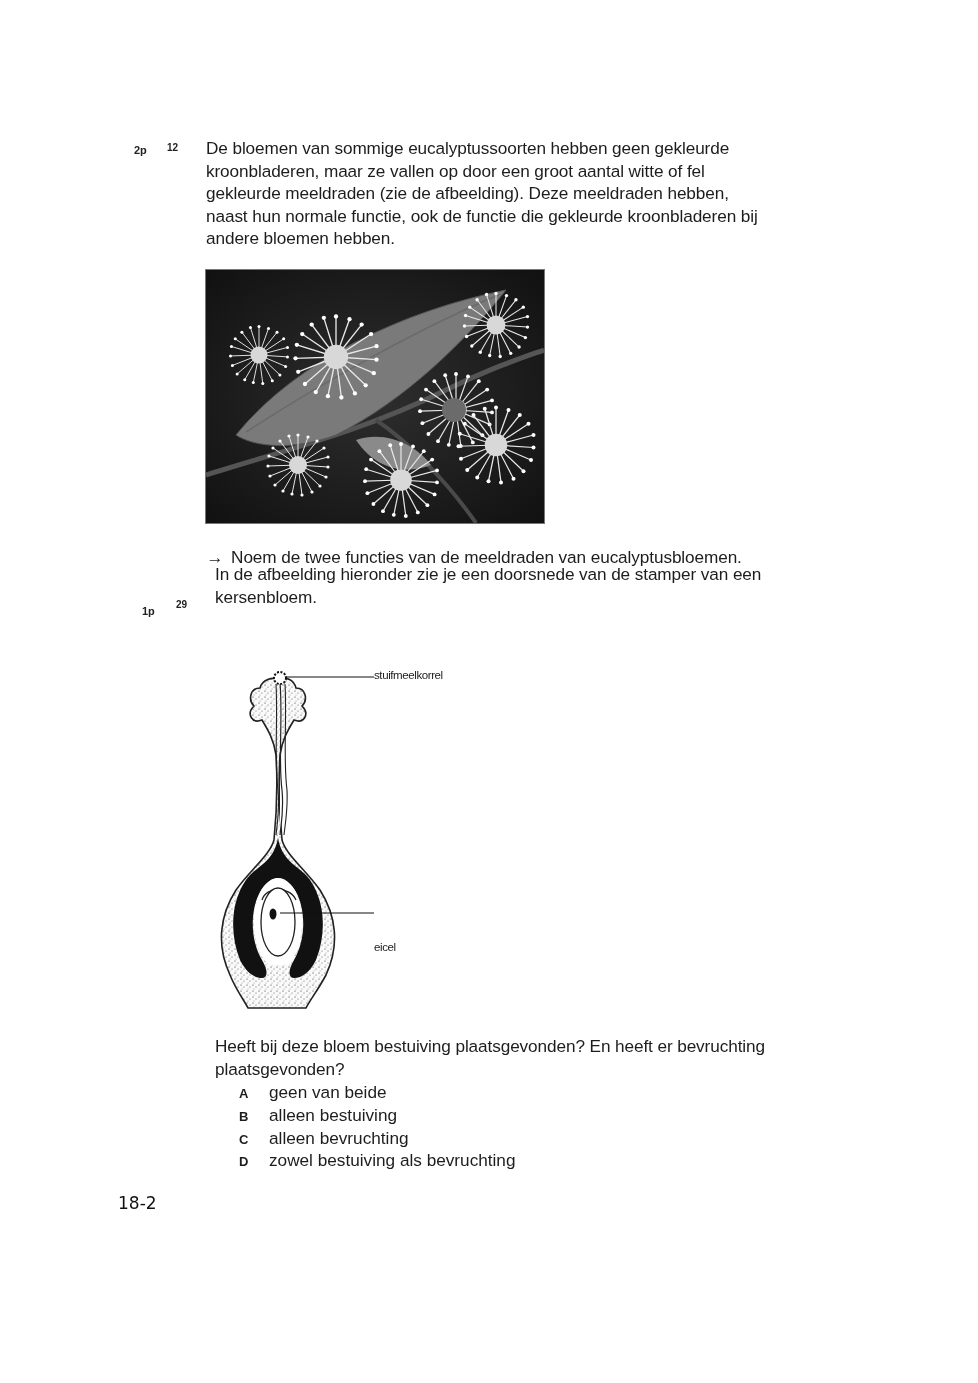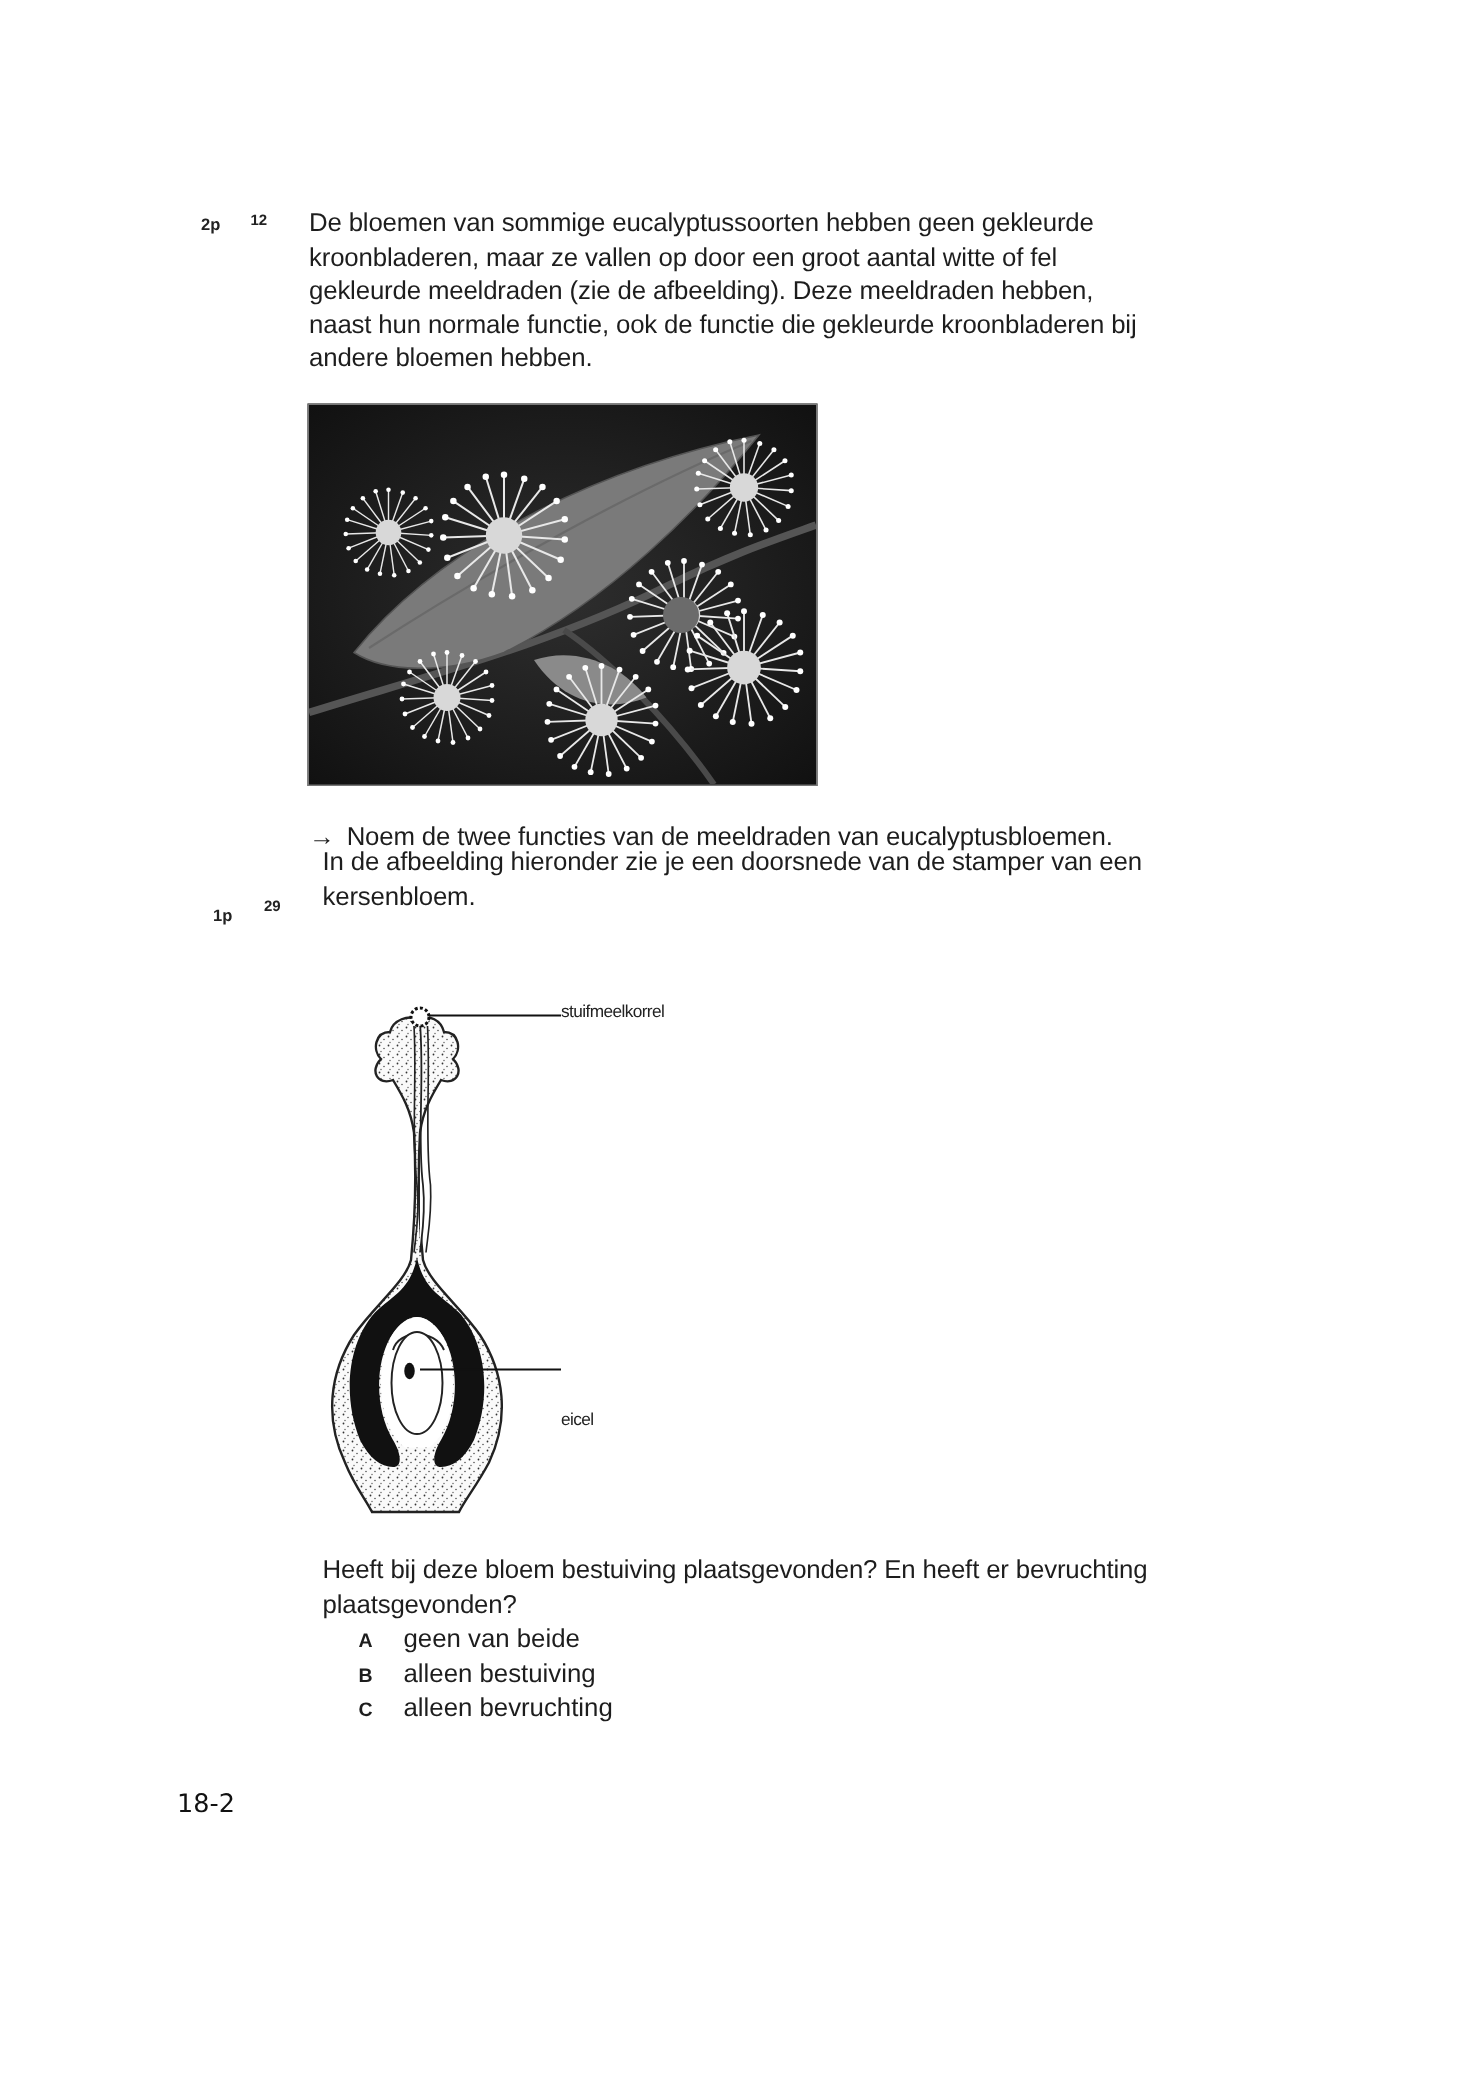--- a/index.html
+++ b/index.html
@@ -169,15 +169,16 @@
 
 <div class="abs body-text" style="left:215px;top:1035px;width:640px;">
   <div>Heeft bij deze bloem bestuiving plaatsgevonden? En heeft er bevruchting</div>
   <div>plaatsgevonden?</div>
 </div>
 
 <div class="abs" style="left:215px;top:1081px;margin-left:24px;">
   <div class="opt"><span class="letter">A</span><span>geen van beide</span></div>
   <div class="opt"><span class="letter">B</span><span>alleen bestuiving</span></div>
   <div class="opt"><span class="letter">C</span><span>alleen bevruchting</span></div>
+  <div class="opt"><span class="letter">D</span><span>zowel bestuiving als bevruchting</span></div>
 </div>
 
 <div class="abs footer" style="left:118px;top:1193px;">18-2</div>
 
 </body></html>

